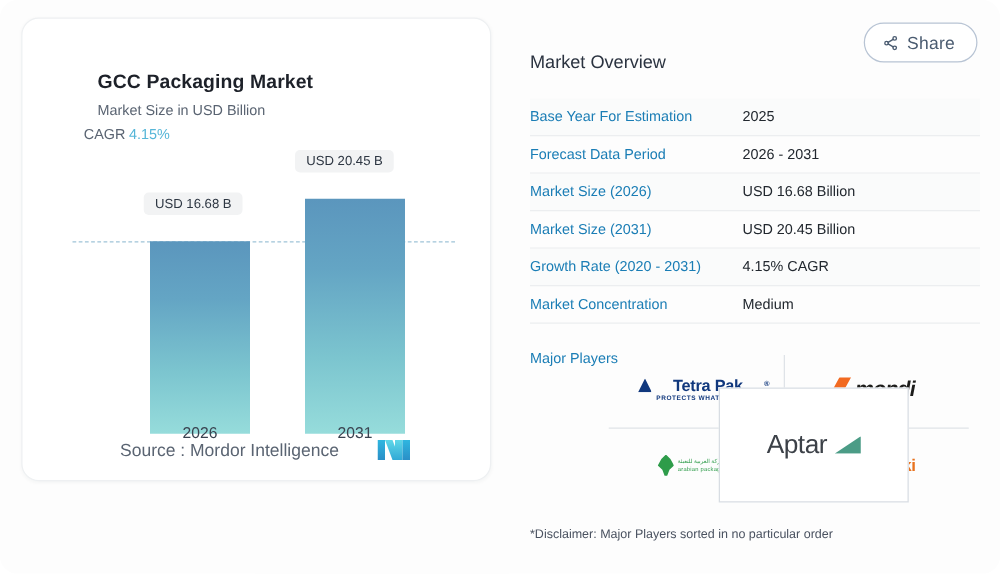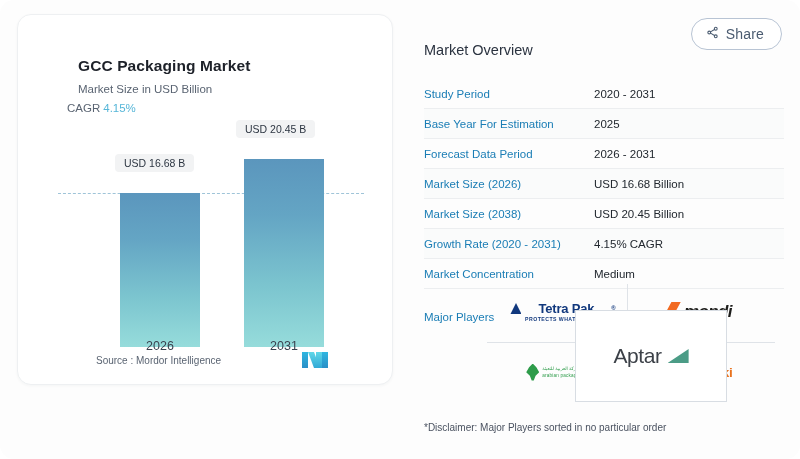--- a/index.html
+++ b/index.html
@@ -20,21 +20,21 @@
     border-radius: 14px;
     overflow: hidden;
   }
 
   
   #share-btn {
     position: absolute;
     top: 18px;
     right: 18px;
     display: flex;
-    align-items: flex-start;
+    align-items: center;
     gap: 7px;
     padding: 7px 17px 7px 14px;
     border: 1px solid #b8c4d4;
     border-radius: 999px;
     background: #ffffff;
     color: #4a5b70;
     font-size: 14px;
     cursor: pointer;
     z-index: 5;
   }
@@ -130,21 +130,21 @@
 
   #source-row {
     position: absolute;
     left: 78px;
     bottom: 16px;
     display: flex;
     align-items: center;
     width: 232px;
   }
   #source-text {
-    font-size: 10px;
+    font-size: 14px;
     color: #5a6472;
   }
   #mordor-logo {
     margin-left: auto;
     width: 26px;
     height: 16px;
   }
 
   
   #overview-panel {
@@ -346,38 +346,34 @@
         <polygon points="6,0 12,0 18,16 12,16" fill="url(#mg2)"></polygon>
         <polygon points="14,0 20,0 20,16 14,16" fill="url(#mg2)"></polygon>
         <polygon points="20,0 26,0 26,16 20,16" fill="url(#mg)"></polygon>
       </svg>
     </div>
   </div>
 
   <div id="overview-panel">
     <div id="overview-title">Market Overview</div>
 
-    <div class="ov-row">
-      <span class="ov-key">Study Period</span>
-      <span class="ov-val">2020 - 2031</span>
-    </div>
     <div class="ov-row alt">
       <span class="ov-key">Base Year For Estimation</span>
       <span class="ov-val">2025</span>
     </div>
     <div class="ov-row">
       <span class="ov-key">Forecast Data Period</span>
       <span class="ov-val">2026 - 2031</span>
     </div>
     <div class="ov-row alt">
       <span class="ov-key">Market Size (2026)</span>
       <span class="ov-val">USD 16.68 Billion</span>
     </div>
     <div class="ov-row">
-      <span class="ov-key">Market Size (2038)</span>
+      <span class="ov-key">Market Size (2031)</span>
       <span class="ov-val">USD 20.45 Billion</span>
     </div>
     <div class="ov-row alt">
       <span class="ov-key">Growth Rate (2020 - 2031)</span>
       <span class="ov-val">4.15% CAGR</span>
     </div>
     <div class="ov-row">
       <span class="ov-key">Market Concentration</span>
       <span class="ov-val">Medium</span>
     </div>

